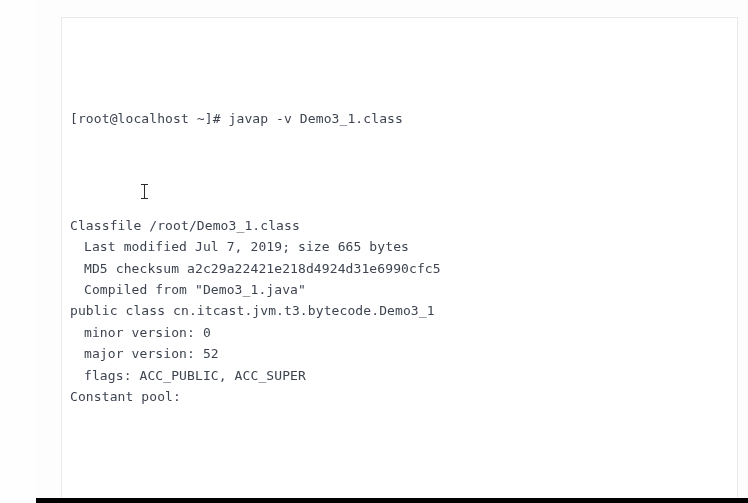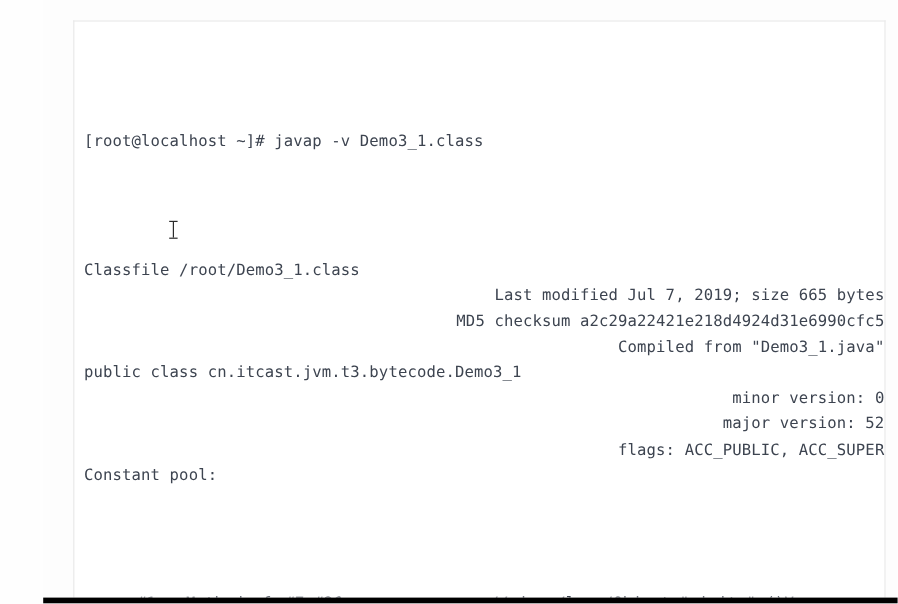--- a/index.html
+++ b/index.html
@@ -88,21 +88,21 @@
     position: absolute;
     left: 176px;
   }
   .cp .cmt {
     position: absolute;
     left: 346px;
   }
 
   
   .i0 { padding-left: 8px; }
-  .i1 { padding-left: 22px; text-align: right; }
+  .i1 { padding-left: 22px; }
 
   
   #caret {
     position: absolute;
     width: 7px;
     height: 15px;
     pointer-events: none;
   }
   #caret .stem {
     position: absolute;

